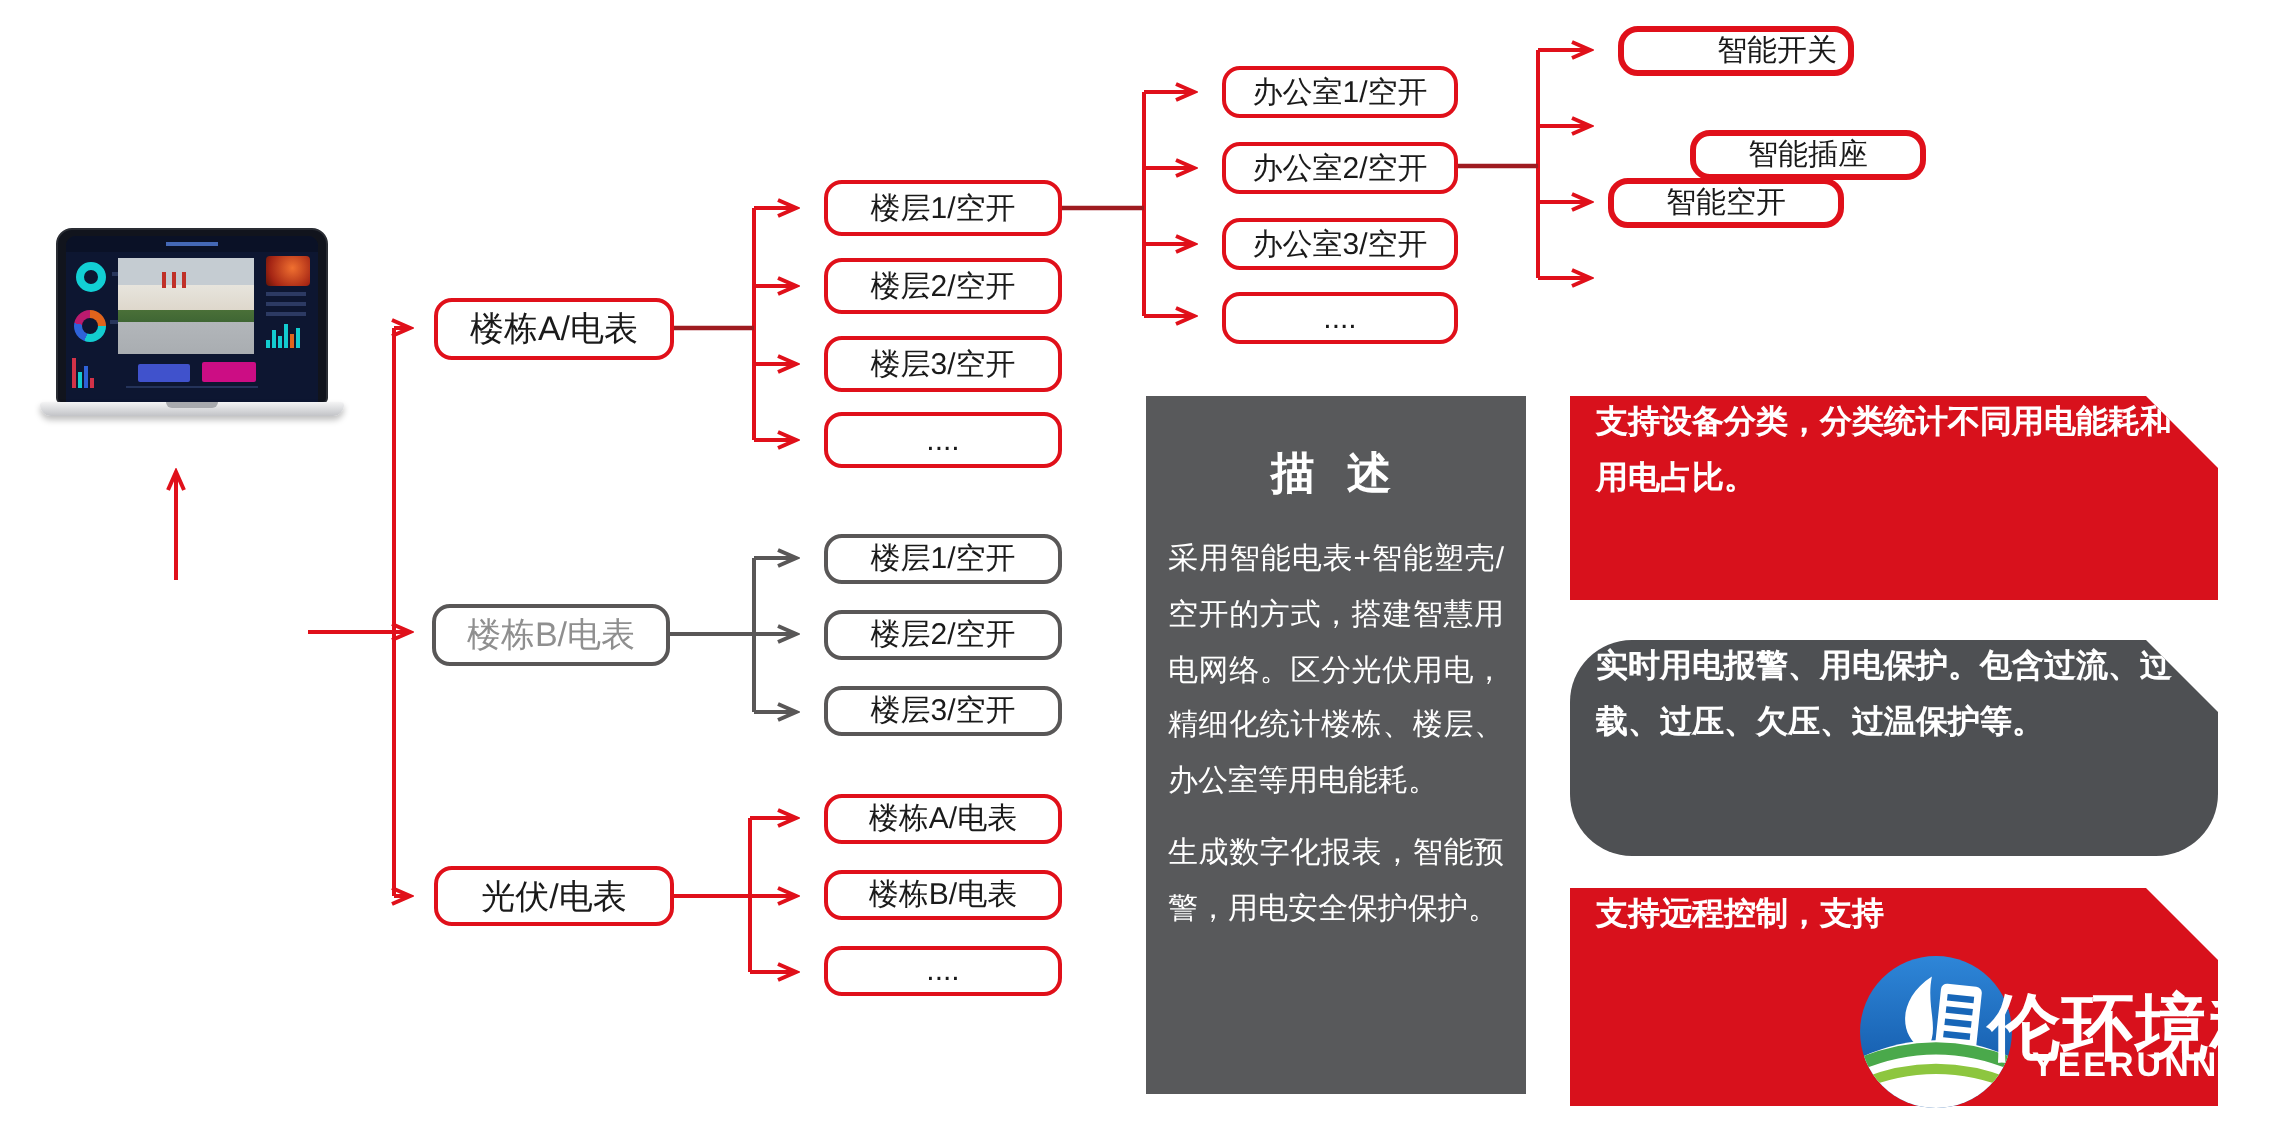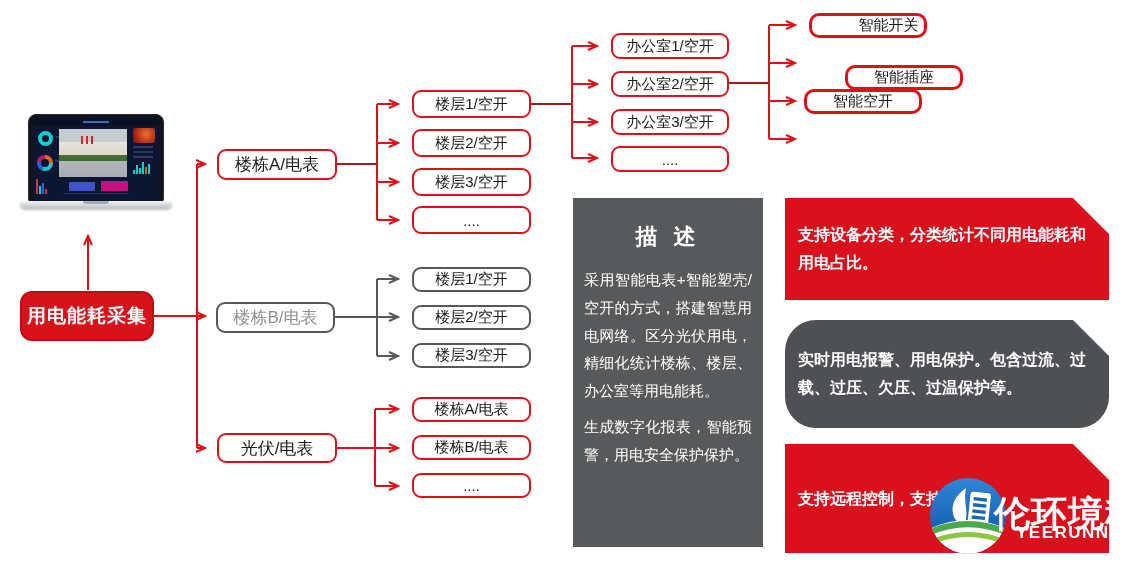--- a/index.html
+++ b/index.html
@@ -48,21 +48,21 @@
             box-shadow:0 2px 3px rgba(0,0,0,.25); }
   .laptop-base::after { content:""; position:absolute; left:50%; top:0; width:26px; height:3px; margin-left:-13px; background:#a8aaae; border-radius:0 0 4px 4px; }
 
   
   .desc-panel { position:absolute; left:573px; top:198px; width:190px; height:349px; background:#58595b; color:#ffffff; padding:10px 11px; }
   .desc-title { text-align:center; font-weight:bold; font-size:22px; letter-spacing:5px; margin:14px 0 14px; }
   .desc-panel p { font-size:15px; line-height:1.85; text-align:justify; margin-bottom:8px; }
 
   
   .callout { position:absolute; left:785px; width:324px; color:#ffffff; font-weight:bold; font-size:16px; line-height:1.75;
-             display:flex; align-items:center; padding:0 8px 0 13px;
+             display:flex; padding:0 8px 0 13px;
              clip-path:polygon(0 0, calc(100% - 36px) 0, 100% 36px, 100% 100%, 0 100%); }
   .callout.red  { background:#d8111c; }
   .callout.gray { background:#4e5053; }
 
   
   .wm-logo { position:absolute; left:929px; top:477px; width:78px; height:78px; }
   .wm-cn { position:absolute; left:994px; top:490px; font-size:36px; font-weight:bold; color:#ffffff; letter-spacing:1px; white-space:nowrap; }
   .wm-en { position:absolute; left:1016px; top:523px; font-size:17px; font-weight:bold; color:#ffffff; letter-spacing:1.5px; white-space:nowrap; }
 </style>
 </head>
@@ -149,21 +149,20 @@
     </g>
     <g stroke="#595757" stroke-width="2" fill="none">
       <path d="M335,317 H377"></path>
       <path d="M377,279 V356"></path>
       <path d="M377,279 H398" marker-end="url(#mg)"></path>
       <path d="M377,317 H398" marker-end="url(#mg)"></path>
       <path d="M377,356 H398" marker-end="url(#mg)"></path>
     </g>
   </svg>
 
-  <div class="node rootbox" style="left:20px; top:291px; width:134px; height:50px;">用电能耗采集</div>
 
   <div class="node red parent" style="left:217px; top:149px; width:120px; height:31px;">楼栋A/电表</div>
   <div class="node gray parent dimtext" style="left:216px; top:302px; width:119px; height:31px;">楼栋B/电表</div>
   <div class="node red parent" style="left:217px; top:433px; width:120px; height:30px;">光伏/电表</div>
 
   <div class="node red" style="left:412px; top:90px;  width:119px; height:28px;">楼层1/空开</div>
   <div class="node red" style="left:412px; top:129px; width:119px; height:28px;">楼层2/空开</div>
   <div class="node red" style="left:412px; top:168px; width:119px; height:28px;">楼层3/空开</div>
   <div class="node red" style="left:412px; top:206px; width:119px; height:28px;">....</div>
 

